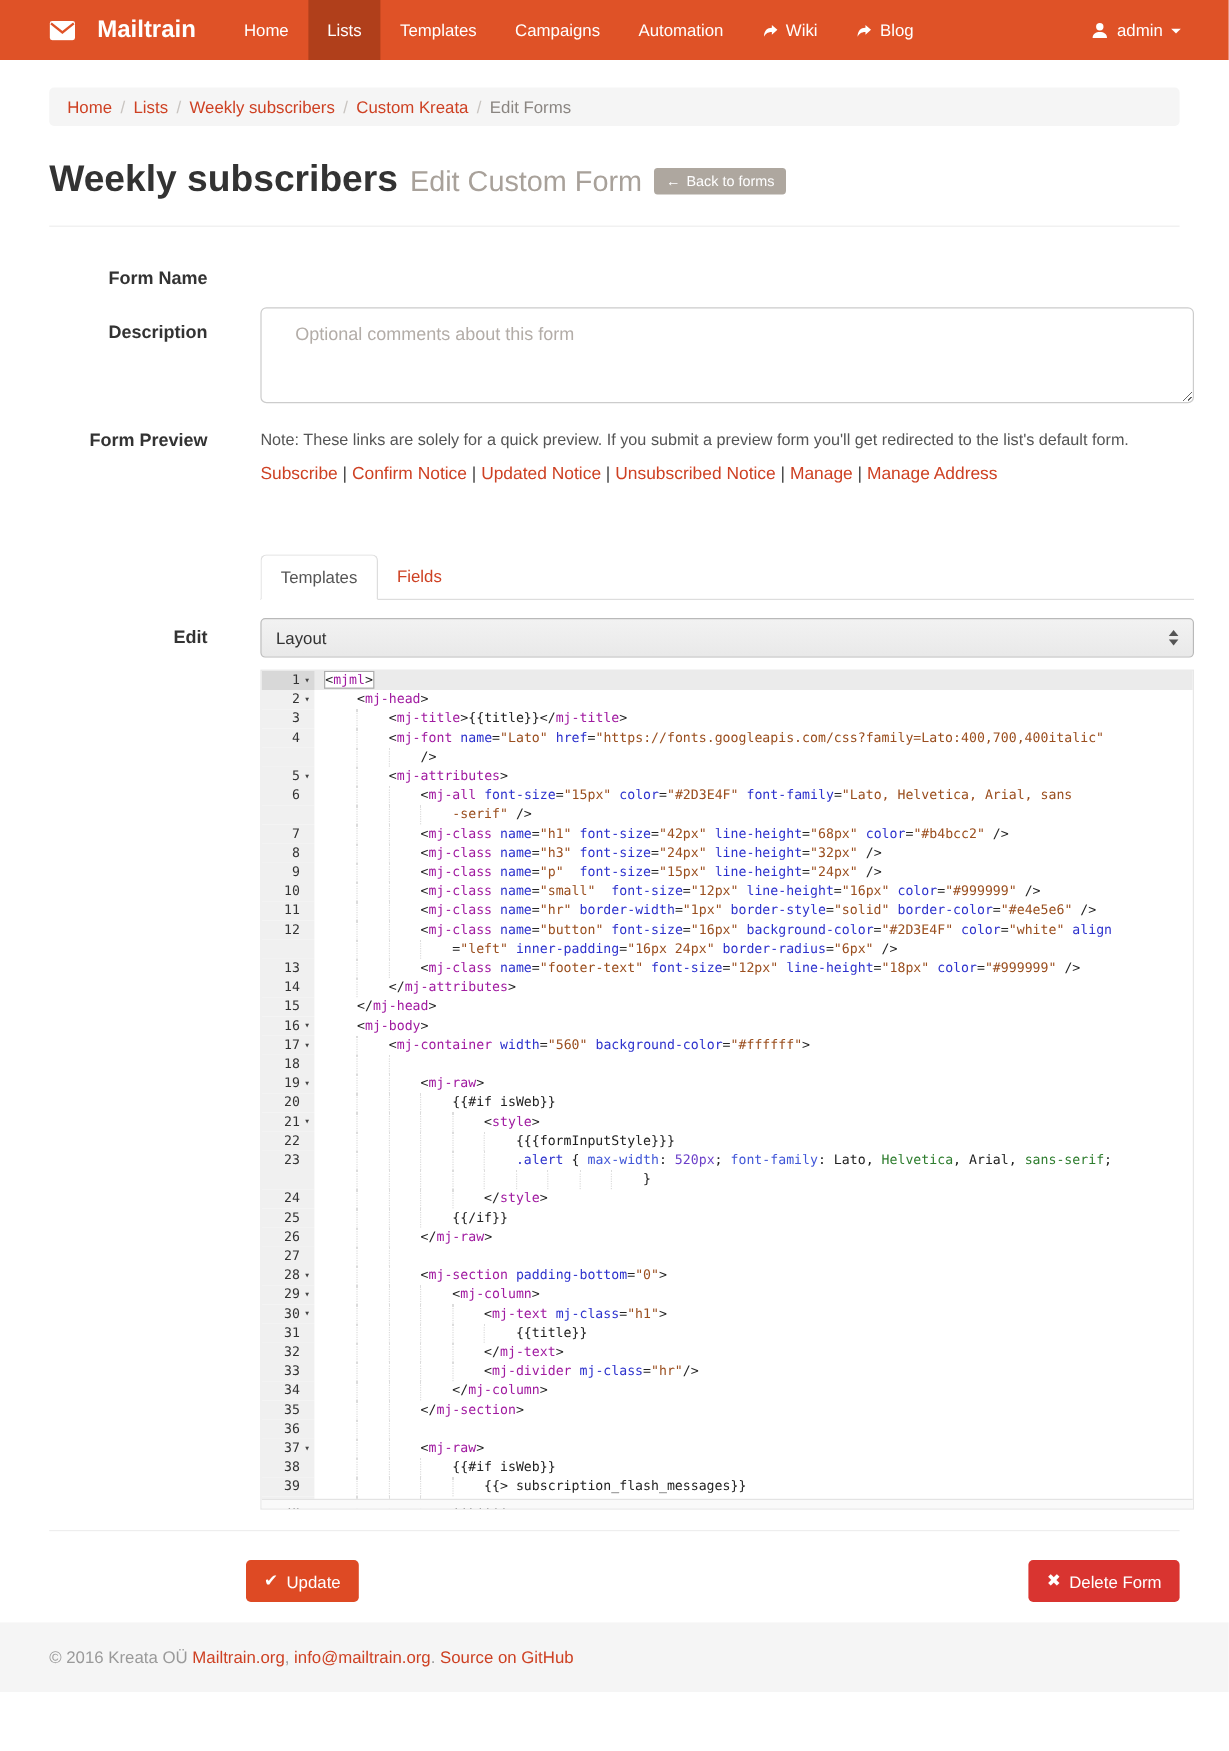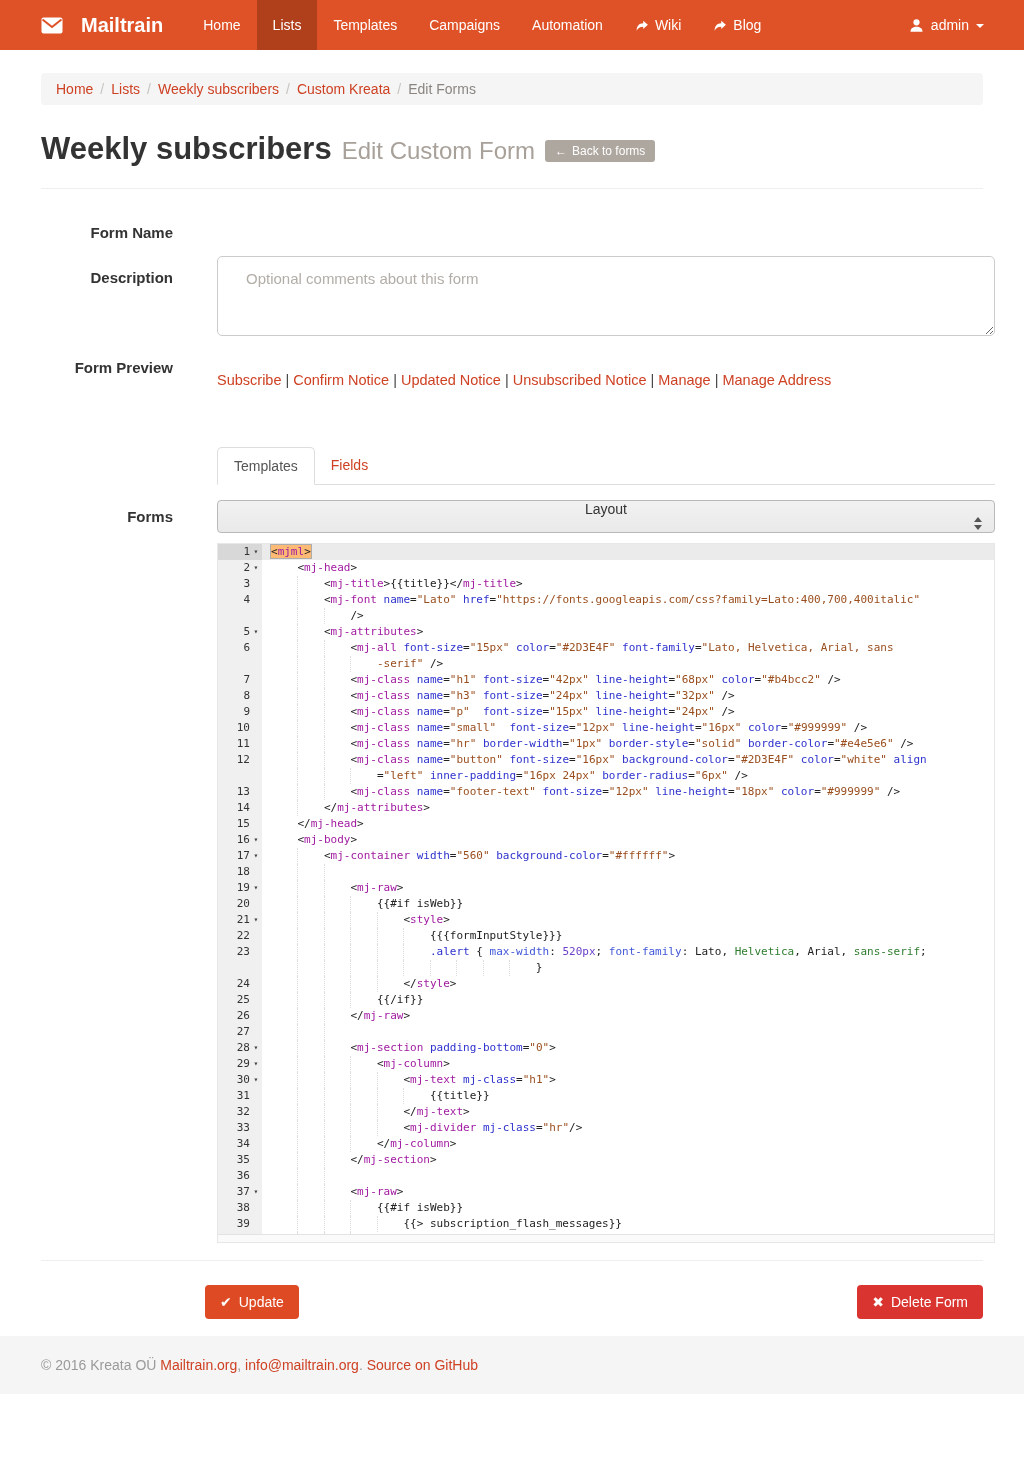--- a/index.html
+++ b/index.html
@@ -49,21 +49,21 @@
   .preview-links a{color:var(--link);text-decoration:none;}
   .preview-links .pl-sep{color:#444;margin:0 4px;}
 
   .tabs-row{margin-top:58px;margin-bottom:0;}
   .tabs{display:flex;border-bottom:1px solid #ddd;}
   .tab{padding:10px 16px;font-size:14px;border-radius:5px 5px 0 0;cursor:pointer;position:relative;top:1px;}
   .tab.active{background:#fff;border:1px solid #ddd;border-bottom:1px solid #fff;color:#555;}
   .tab:not(.active){color:var(--link);}
 
   .edit-row{margin-top:15px;margin-bottom:0;}
-  .edit-select{width:100%;height:33px;border:1px solid #b9b9b9;border-radius:4px;background:linear-gradient(#f2f2f2,#e9e9e9);display:flex;align-items:center;padding:0 12px;font-size:14px;color:#333;cursor:pointer;flex-direction:column;}
+  .edit-select{width:100%;height:33px;border:1px solid #b9b9b9;border-radius:4px;background:linear-gradient(#f2f2f2,#e9e9e9);display:flex;align-items:center;padding:0 12px;font-size:14px;color:#333;cursor:pointer;}
   .sel-arrows{margin-left:auto;display:flex;flex-direction:column;gap:3px;}
   .tri-up{width:0;height:0;border-left:4px solid transparent;border-right:4px solid transparent;border-bottom:5px solid #555;}
   .tri-down{width:0;height:0;border-left:4px solid transparent;border-right:4px solid transparent;border-top:5px solid #555;}
 
   .mjml-note-row{margin-top:12px;margin-bottom:0;}
   .mjml-note{font-size:13.5px;color:#555;}
   .mjml-note a{color:var(--link);text-decoration:none;}
 
   
   .editor-row{margin-top:10px;margin-bottom:0;}
@@ -74,21 +74,21 @@
   .gut{width:44px;flex:0 0 44px;background:#f0f0f0;display:flex;align-items:center;}
   .vrow.active .gut{background:#d8d8d8;}
   .gut .num{flex:1;text-align:right;color:#333;}
   .gut .fold{width:12px;font-size:8px;line-height:16px;color:#444;text-align:center;cursor:pointer;}
   .code{white-space:pre;padding-left:9px;}
   .ig{display:inline-block;width:4ch;height:16px;vertical-align:top;}
   .ig.g{border-left:1px dotted #dcdcdc;}
   .tok-t{color:var(--tok-t);} .tok-a{color:var(--tok-a);} .tok-s{color:var(--tok-s);}
   .tok-x{color:var(--tok-x);} .tok-p{color:var(--tok-p);} .tok-v{color:var(--tok-v);}
   .tok-g{color:var(--tok-g);} .tok-d{color:var(--tok-d);}
-  .selbox{background:#fdba74;outline:1px solid #adadad;}
+  .selbox{background:#ffffff;outline:1px solid #adadad;}
   .scroll-x{position:absolute;left:0;right:0;bottom:0;height:8px;background:#fafafa;border-top:1px solid #e3e3e3;}
 
   
   .actions{margin-top:24px;display:flex;}
   .actions .spacer{flex:1;}
   .btn{border:none;border-radius:4px;color:#fff;font-size:14px;padding:9px 15px;cursor:pointer;display:inline-flex;align-items:center;gap:7px;font-family:inherit;}
   .btn-update{background:var(--btn-update);margin-left:164px;}
   .btn-delete{background:var(--btn-delete);}
   .footer{margin-top:17px;background:#f5f5f5;padding:21px 41px;font-size:14px;color:#9a9a9a;}
   .footer a{color:var(--link);text-decoration:none;}
@@ -186,34 +186,35 @@
   </div>
 
   <div class="frow">
     <label class="flabel pt">Description</label>
     <textarea class="text-area" placeholder="Optional comments about this form" style=""></textarea>
   </div>
 
   <div class="frow" style="margin-top:23px;">
     <label class="flabel">Form Preview</label>
     <div>
+      <div class="preview-note">Note: These links are solely for a quick preview. If you submit a preview form you'll get redirected to the list's default form.</div>
       <div class="preview-links" id="preview-links"><a href="#">Subscribe</a><span class="pl-sep">|</span><a href="#">Confirm Notice</a><span class="pl-sep">|</span><a href="#">Updated Notice</a><span class="pl-sep">|</span><a href="#">Unsubscribed Notice</a><span class="pl-sep">|</span><a href="#">Manage</a><span class="pl-sep">|</span><a href="#">Manage Address</a></div>
     </div>
   </div>
 
   <div class="frow tabs-row">
     <span></span>
     <div class="tabs" id="tabs">
         <div class="tab active"><span>Templates</span></div>
         <div class="tab"><span>Fields</span></div>
       </div>
   </div>
 
   <div class="frow edit-row">
-    <label class="flabel pt-s">Forms</label>
+    <label class="flabel pt-s">Edit</label>
     <div class="edit-select">
       <span>Layout</span>
       <span class="sel-arrows">
         <span class="tri-up"></span>
           <span class="tri-down"></span>
       </span>
     </div>
   </div>
 
 

